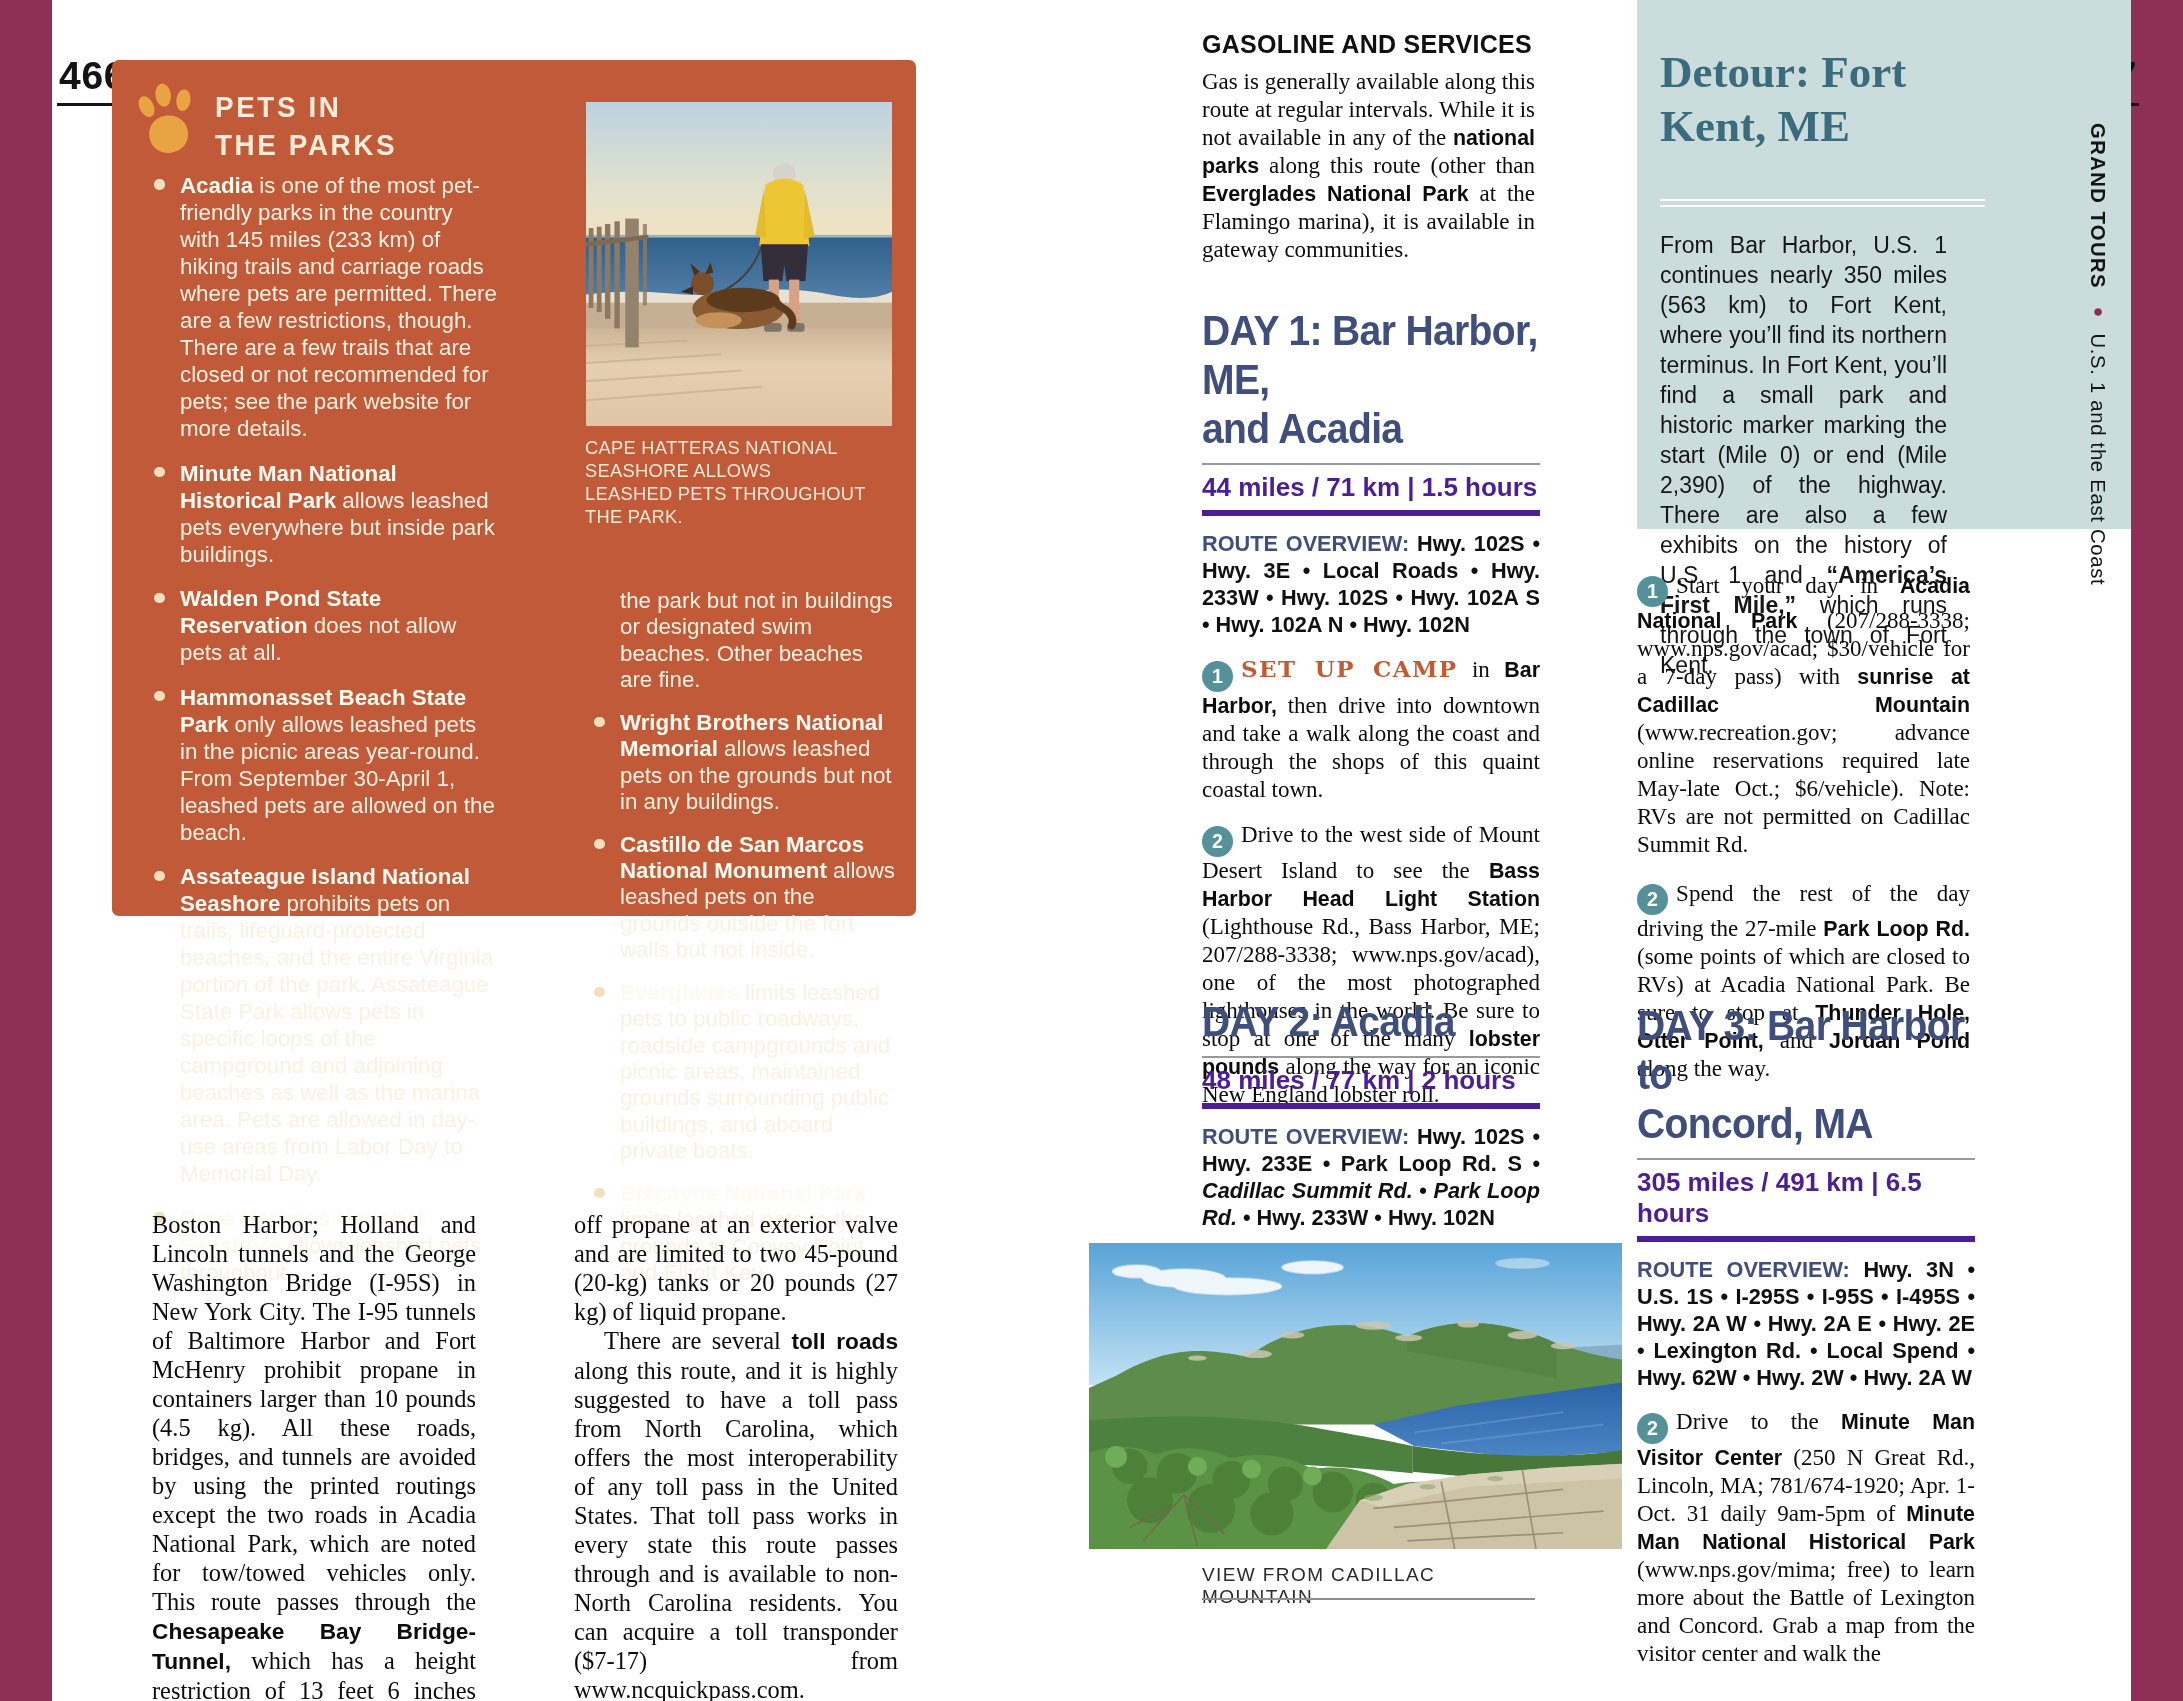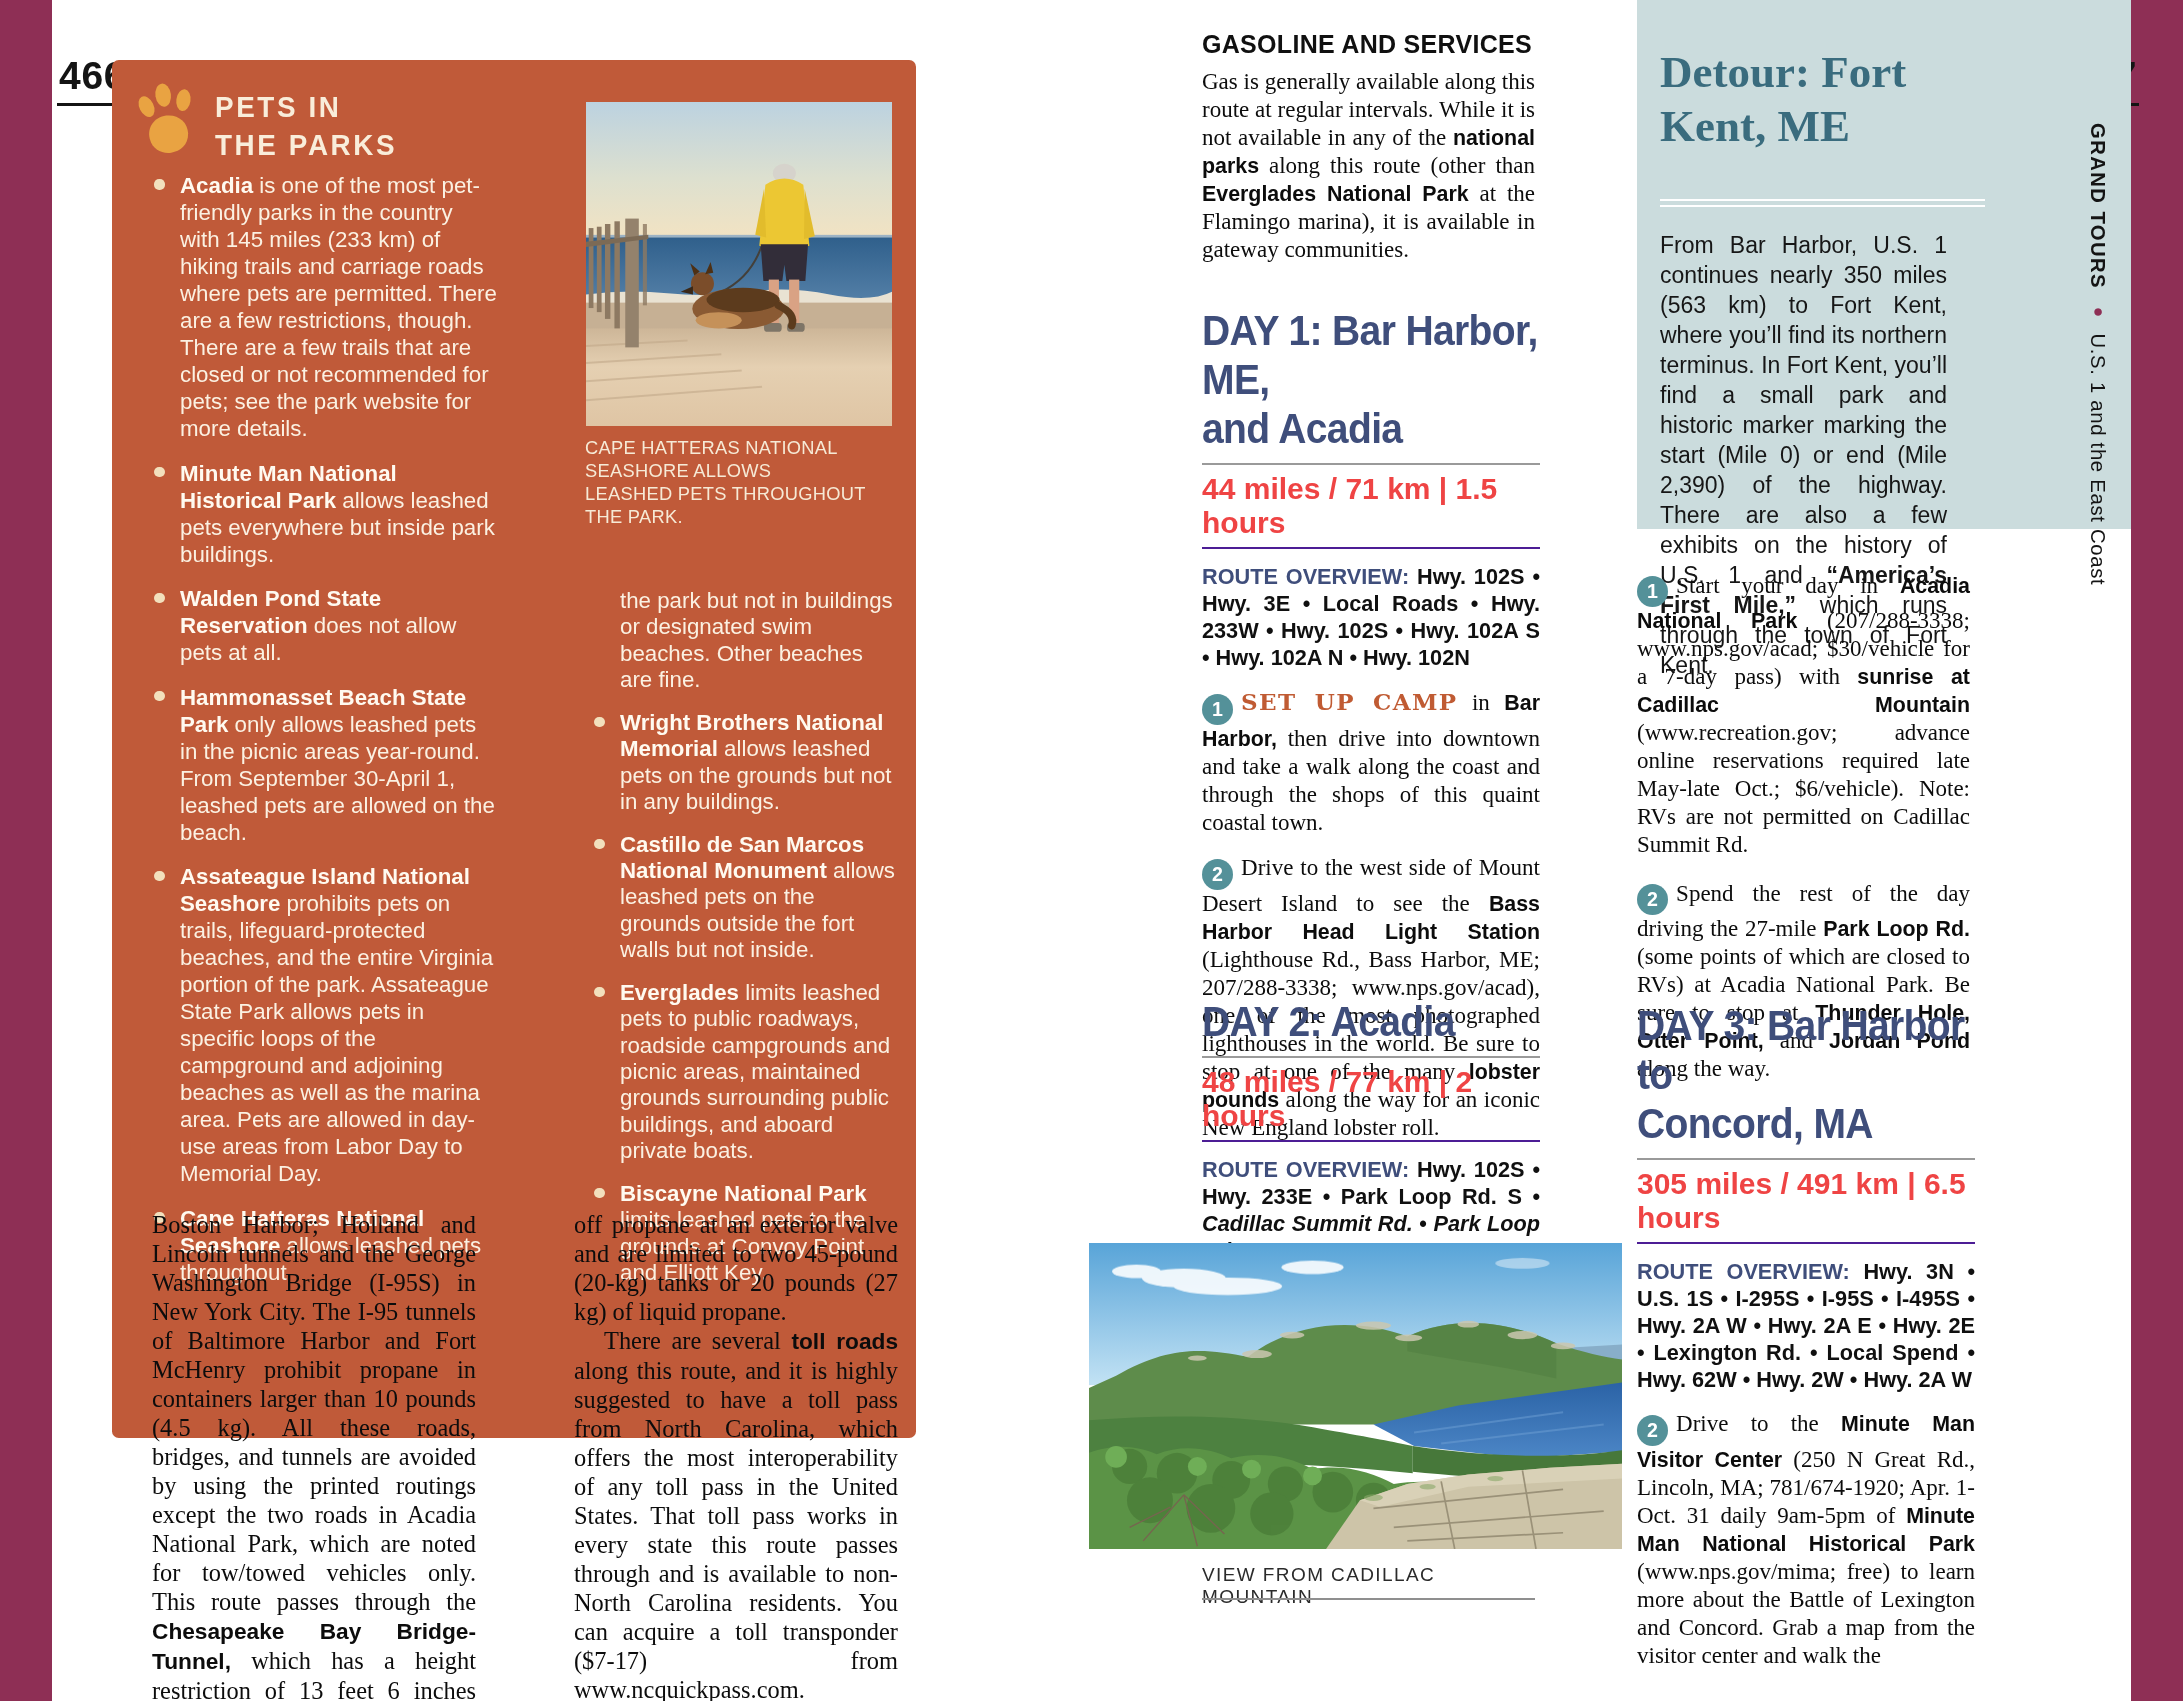--- a/index.html
+++ b/index.html
@@ -14,21 +14,21 @@
   .edge-bar { position:absolute; top:0; width:52px; height:1701px; background:#8e2f55; }
   .edge-bar.left { left:0; }
   .edge-bar.right { left:2131px; }
 
   .pn { position:absolute; font-weight:700; font-size:39px; letter-spacing:0.7px;
         border-bottom:3.4px solid #141414; padding:0 2px 4.7px; color:#141414; }
   .pn-l { left:57px; top:54px; }
   .pn-r { left:2068px; top:54px; }
 
   
-  .pets { position:absolute; left:112px; top:60px; width:804px; height:1378px;
+  .pets { position:absolute; left:112px; top:60px; width:804px; height:856px;
           background:#c05a39; border-radius:6.8px; color:#fbf1e2; }
   .pets-title { position:absolute; left:103px; top:28.4px; font-size:29px; line-height:38px;
           letter-spacing:2.7px; font-weight:700; color:#f9edda; white-space:pre-line;
           transform:scaleX(.96); transform-origin:left top; }
   .paw { position:absolute; left:23px; top:17.6px; }
   .pets ul { list-style:none; }
   .pets li { position:relative; padding-left:27px; margin-bottom:17.6px; }
   .pets li::before { content:""; position:absolute; left:1.4px; top:7.4px; width:10.2px; height:10.2px;
           border-radius:50%; background:#f2e0bd; }
   .pets .strong { color:#fffaf0;text-align:right; }
@@ -57,22 +57,22 @@
   .svc-h { position:absolute; left:1202px; top:30px; font-size:25px; font-weight:700; letter-spacing:0.3px; }
   .svc-b { position:absolute; left:1202px; top:68px; width:333px; }
   .mid-serif { font-size:23px; line-height:28px; }
 
   .dayblock { position:absolute; width:338px; }
   .day1 { left:1202px; top:306px; }
   .day2 { left:1202px; top:997px; }
   .day3 { left:1637px; top:1001px; }
   .day-title { font-weight:700; color:#3f4e7b; font-size:42px; line-height:49px; letter-spacing:-0.7px;
           white-space:pre-line; transform:scaleX(.93); transform-origin:left top; width:108%; }
-  .meta { margin-top:9.5px; border-top:2px solid #9a9a9a; border-bottom:2px solid #4c1d95;
-          font-weight:700; font-size:30px; padding:7.4px 0; color:#ef4444; }
+  .meta { margin-top:9.5px; border-top:2px solid #9a9a9a; border-bottom:6px solid #4c1d95;
+          font-weight:700; font-size:26px; padding:7.4px 0; color:#4c1d95; }
   .route { margin-top:13.5px; font-weight:700; font-size:21.7px; line-height:27px; text-align:justify; }
   .steps { margin-top:17.6px; }
   .step { margin-bottom:17.6px; }
   .stepnum { display:inline-block; width:31px; height:31px; border-radius:50%; background:#549199;
           color:#fff; font:700 19.6px/31px "Liberation Sans", sans-serif; text-align:center;
           margin-right:8.1px; vertical-align:-5.4px; }
   .rsteps { position:absolute; left:1637px; top:572px; width:333px; }
   .rsteps .step { margin-bottom:20.3px; }
 
   .cadillac { position:absolute; left:1089px; top:1243px; width:533px; height:306px; overflow:hidden; }

